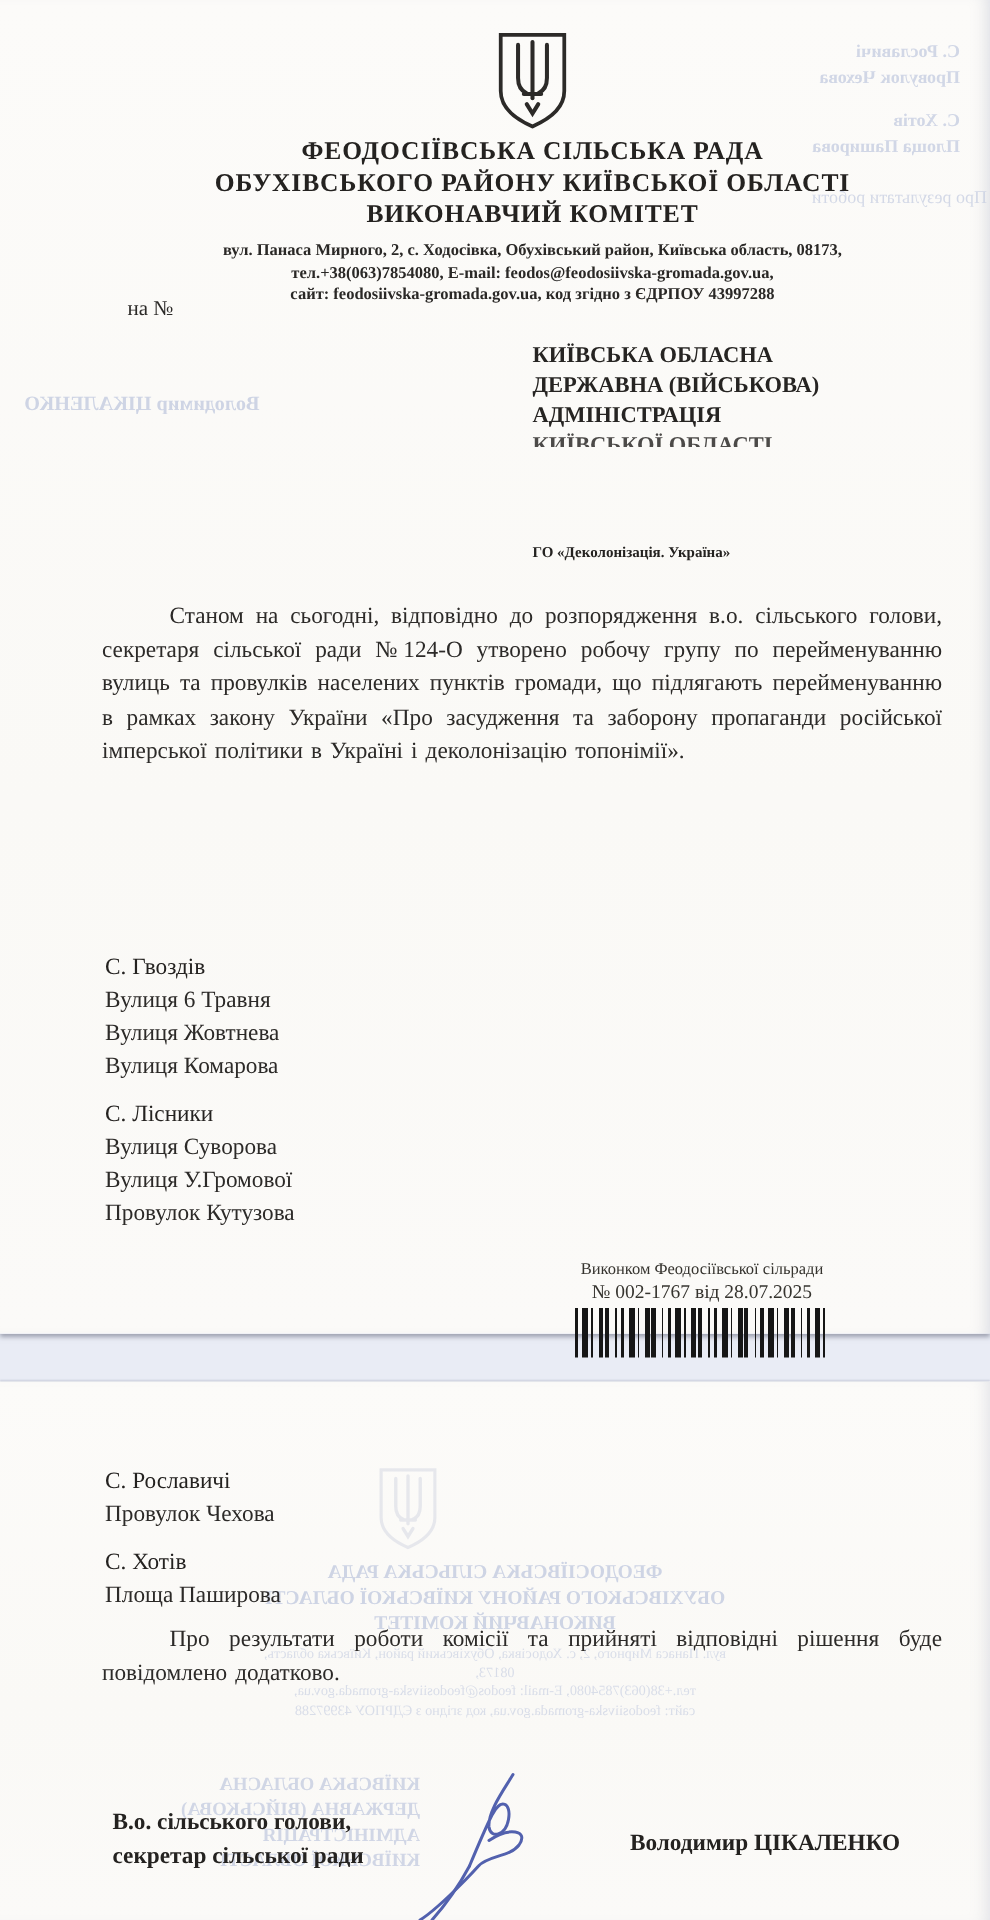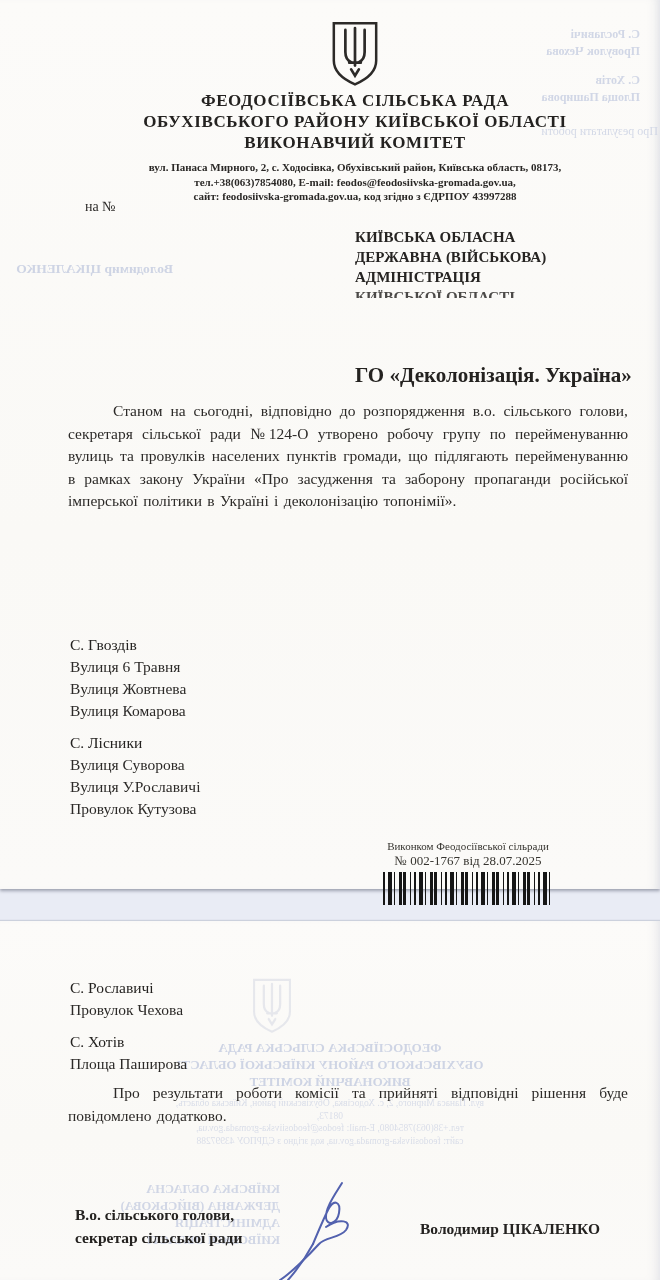--- a/index.html
+++ b/index.html
@@ -18,21 +18,21 @@
   
   .letterhead{position:absolute;left:55px;right:5px;top:20px;text-align:center;}
   .emblem{display:block;margin:0 auto 2px auto;}
   .org-line{font-weight:bold;font-size:17px;letter-spacing:.6px;line-height:21px;color:#242220;}
   .addr{margin-top:7px;}
   .addr-line{font-weight:bold;font-size:11px;line-height:14.5px;color:#2a2826;}
   
   .ref-label{position:absolute;left:85px;top:199px;font-size:14px;}
   .recipient{position:absolute;left:355px;top:227px;width:270px;font-weight:bold;font-size:15px;line-height:20px;color:#262422;}
   .recipient .clip{height:11px;overflow:hidden;opacity:.82;}
-  .addressee{position:absolute;left:355px;top:363px;font-weight:bold;font-size:21px;color:#242220;}
+  .addressee{position:absolute;left:355px;top:363px;font-weight:bold;font-size:10px;color:#242220;}
   .body-text{position:absolute;left:68px;top:400px;width:560px;font-size:15.5px;line-height:22.5px;text-align:justify;word-spacing:1.5px;}
   .body-text p{margin:0;text-indent:45px;}
   .street-lists{position:absolute;left:70px;top:634px;font-size:15.5px;line-height:22px;}
   .settlement-name{font-weight:normal;color:#242220;}
   .settlement-gap{height:10px;}
   
   .stamp{position:absolute;left:368px;top:799px;width:200px;text-align:center;color:#36342f;}
   .stamp-line1{font-size:11px;line-height:14px;margin-top:40px;}
   .stamp-line2{font-size:13px;line-height:16px;}
   .barcode{margin:3px auto 0 auto;width:170px;height:33px;
@@ -118,21 +118,21 @@
     </div>
 
     <div class="street-lists">
       <div class="settlement-name">С. Гвоздів</div>
       <div>Вулиця 6 Травня</div>
       <div>Вулиця Жовтнева</div>
       <div>Вулиця Комарова</div>
       <div class="settlement-gap"></div>
       <div class="settlement-name">С. Лісники</div>
       <div>Вулиця Суворова</div>
-      <div>Вулиця У.Рославичі</div>
+      <div>Вулиця У.Громової</div>
       <div>Провулок Кутузова</div>
     </div>
 
     <div class="stamp">
       <div class="stamp-line1">Виконком Феодосіївської сільради</div>
       <div class="stamp-line2">№ 002-1767 від 28.07.2025</div>
       <div class="barcode"></div>
     </div>
   </div>
 

